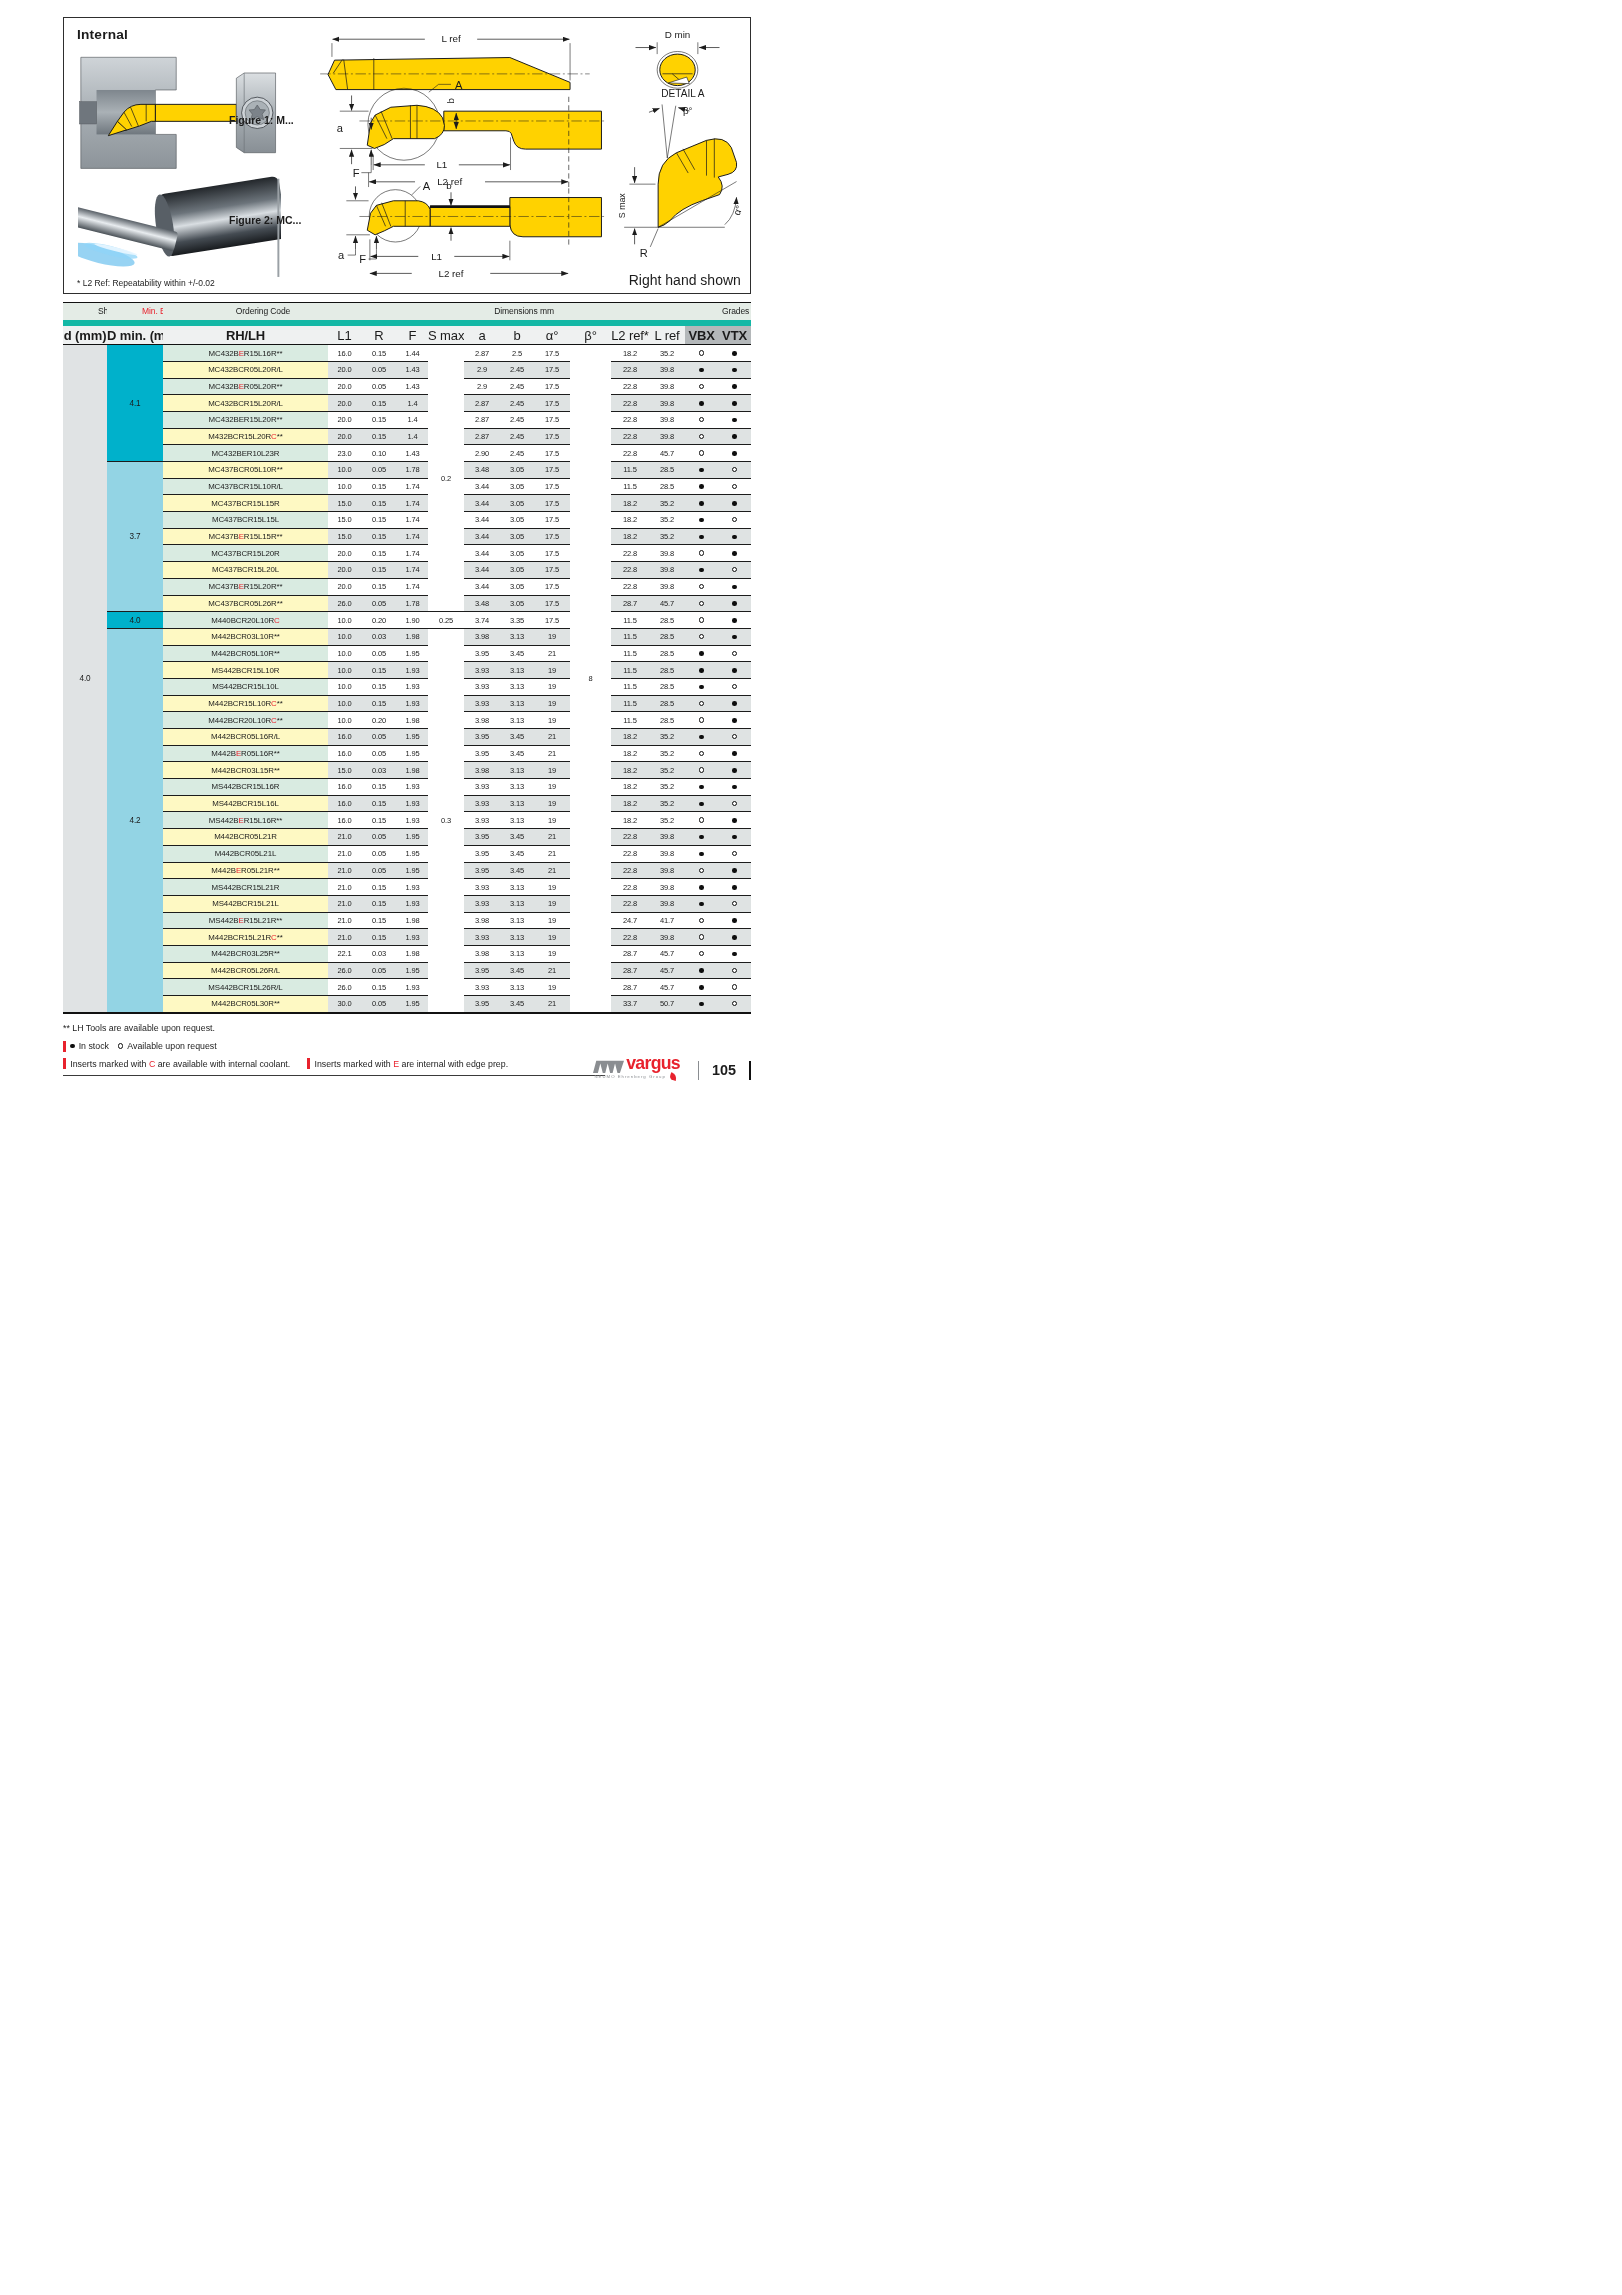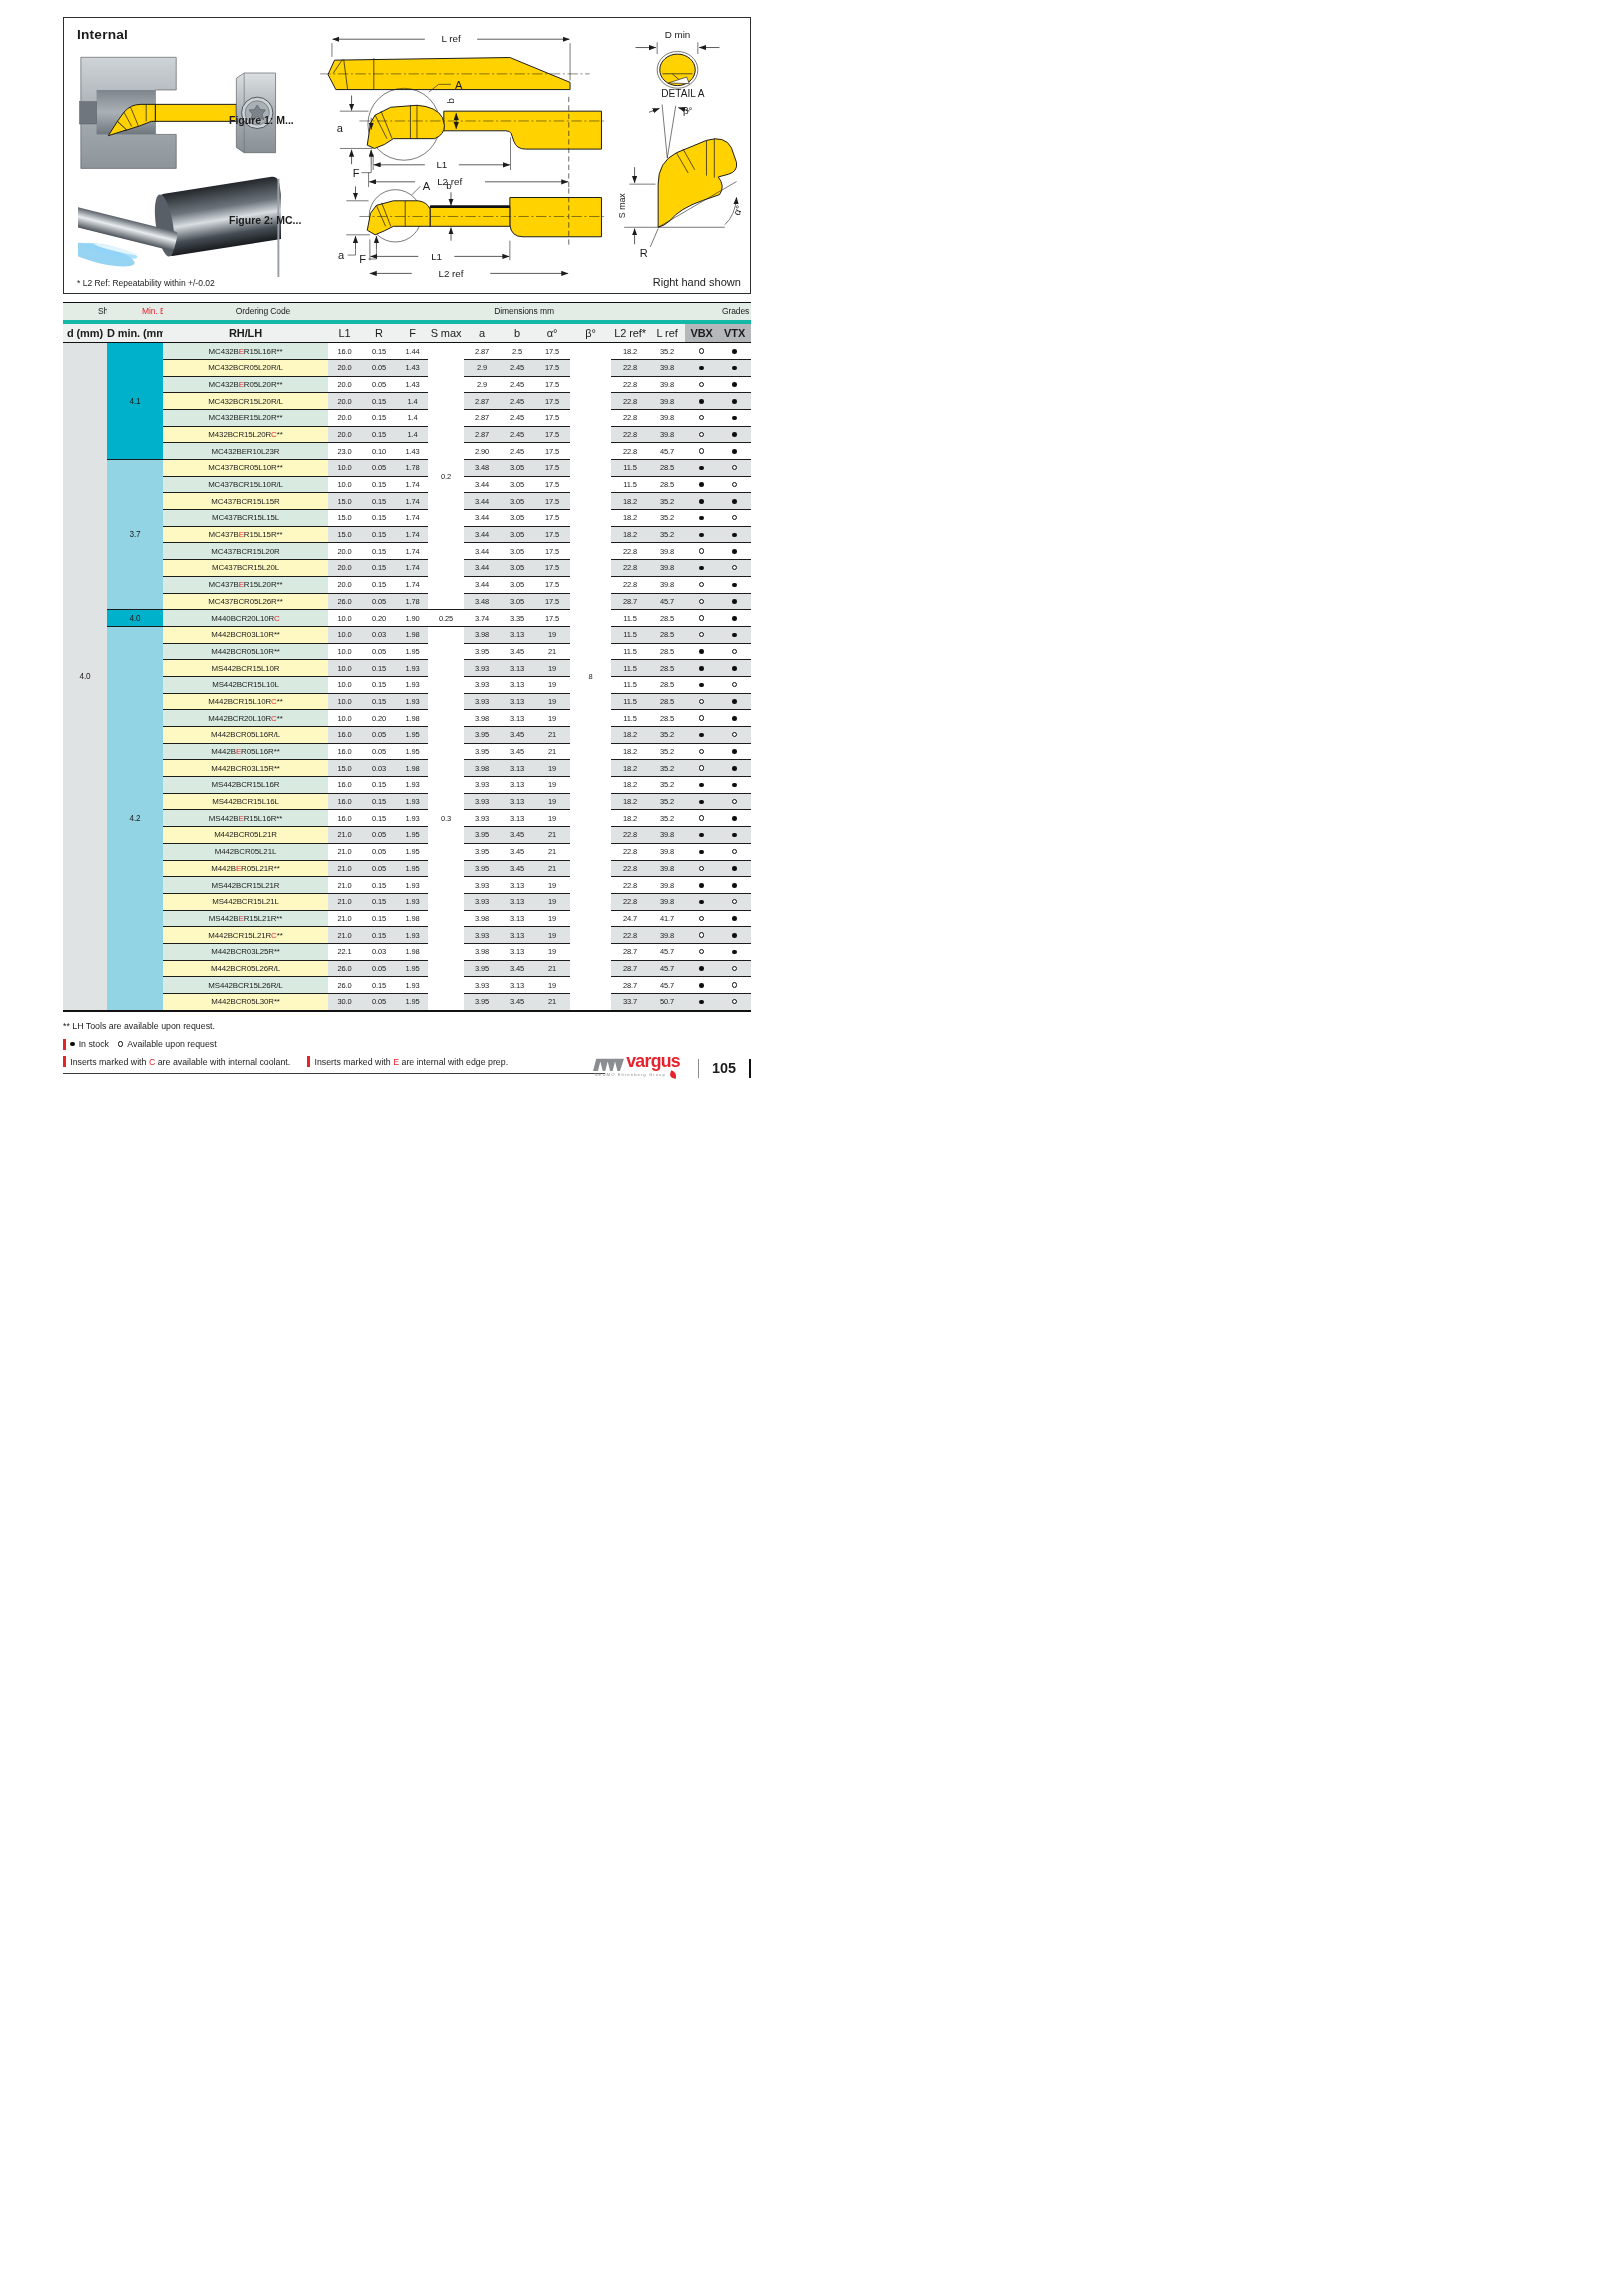--- a/index.html
+++ b/index.html
@@ -17,38 +17,38 @@
   .internal-label{position:absolute;left:13px;top:9.2px;font-size:13.7px;font-weight:600;letter-spacing:0.2px;}
   .img-xsection{position:absolute;left:14.4px;top:38px;}
   .img-photo{position:absolute;left:14.4px;top:158px;}
   .fig-label{position:absolute;font-size:10.5px;font-weight:600;}
   .fig1-label{left:165px;top:96px;}
   .fig2-label{left:165px;top:196px;}
   .dwg-center{position:absolute;left:230px;top:7.9px;}
   .dwg-dmin{position:absolute;left:561px;top:10.5px;}
   .dwg-detail{position:absolute;left:551px;top:68px;}
   .fig-footnote{position:absolute;left:13px;bottom:5.2px;font-size:8.5px;}
-  .fig-righthand{position:absolute;right:9.2px;bottom:5.2px;font-size:11px;}
+  .fig-righthand{position:absolute;right:9.2px;bottom:5.2px;font-size:14px;}
   svg text{font-family:"Liberation Sans",sans-serif;fill:#1b1b1b;}
   .lbl{font-size:15px;}
   .lbl-big{font-size:17px;}
   .dimline{stroke:#1c1c1c;stroke-width:1.1;fill:none;}
   .thin{stroke:#1c1c1c;stroke-width:0.9;fill:none;}
   .cl{stroke:#1c1c1c;stroke-width:0.8;stroke-dasharray:16 4 3 4;fill:none;}
   .dash{stroke:#1c1c1c;stroke-width:1;stroke-dasharray:8 5;fill:none;}
   .part{fill:#ffd200;stroke:#1a1a1a;stroke-width:1.5;}
   .facet{stroke:#1a1a1a;stroke-width:1.1;fill:none;}
 
   
   table.spec{margin-top:7.9px;width:688px;border-collapse:collapse;table-layout:fixed;
              letter-spacing:-0.1px;}
   table.spec td{padding:0;text-align:center;vertical-align:middle;overflow:hidden;white-space:nowrap;}
   thead tr.h1 td{height:17px;font-size:8.5px;background:#e4ece6;border-top:1.3px solid #111;padding-left:35px;}
   thead tr.h1 td.red{color:#e8222d;}
-  thead tr.h2 td{height:18.3px;font-size:11px;background:#eff1f1;border-top:4px solid #14b8a6;}
+  thead tr.h2 td{height:18.3px;font-size:13px;background:#eff1f1;border-top:6px solid #14b8a6;}
   thead tr.h2 td.b{font-weight:bold;}
   thead tr.h2 td.gradeh{background:#b4b8ba;font-weight:bold;}
   tbody td{height:15.7px;font-size:7.5px;border-top:0.7px solid #1c1c1c;}
   tbody tr:first-child td{border-top:1.6px solid #111;}
   table.spec{border-bottom:2px solid #111;}
   td.col-d{background:#e0e3e4;font-size:8.2px;}
   td.tone-teal{background:#00b1cb;font-size:8.2px;}
   td.tone-blue{background:#93d4e4;font-size:8.2px;}
   td.code{text-align:left;padding-left:9.2px;font-size:7.9px;}
   tr.odd td.code{background:#d9ebe1;}

